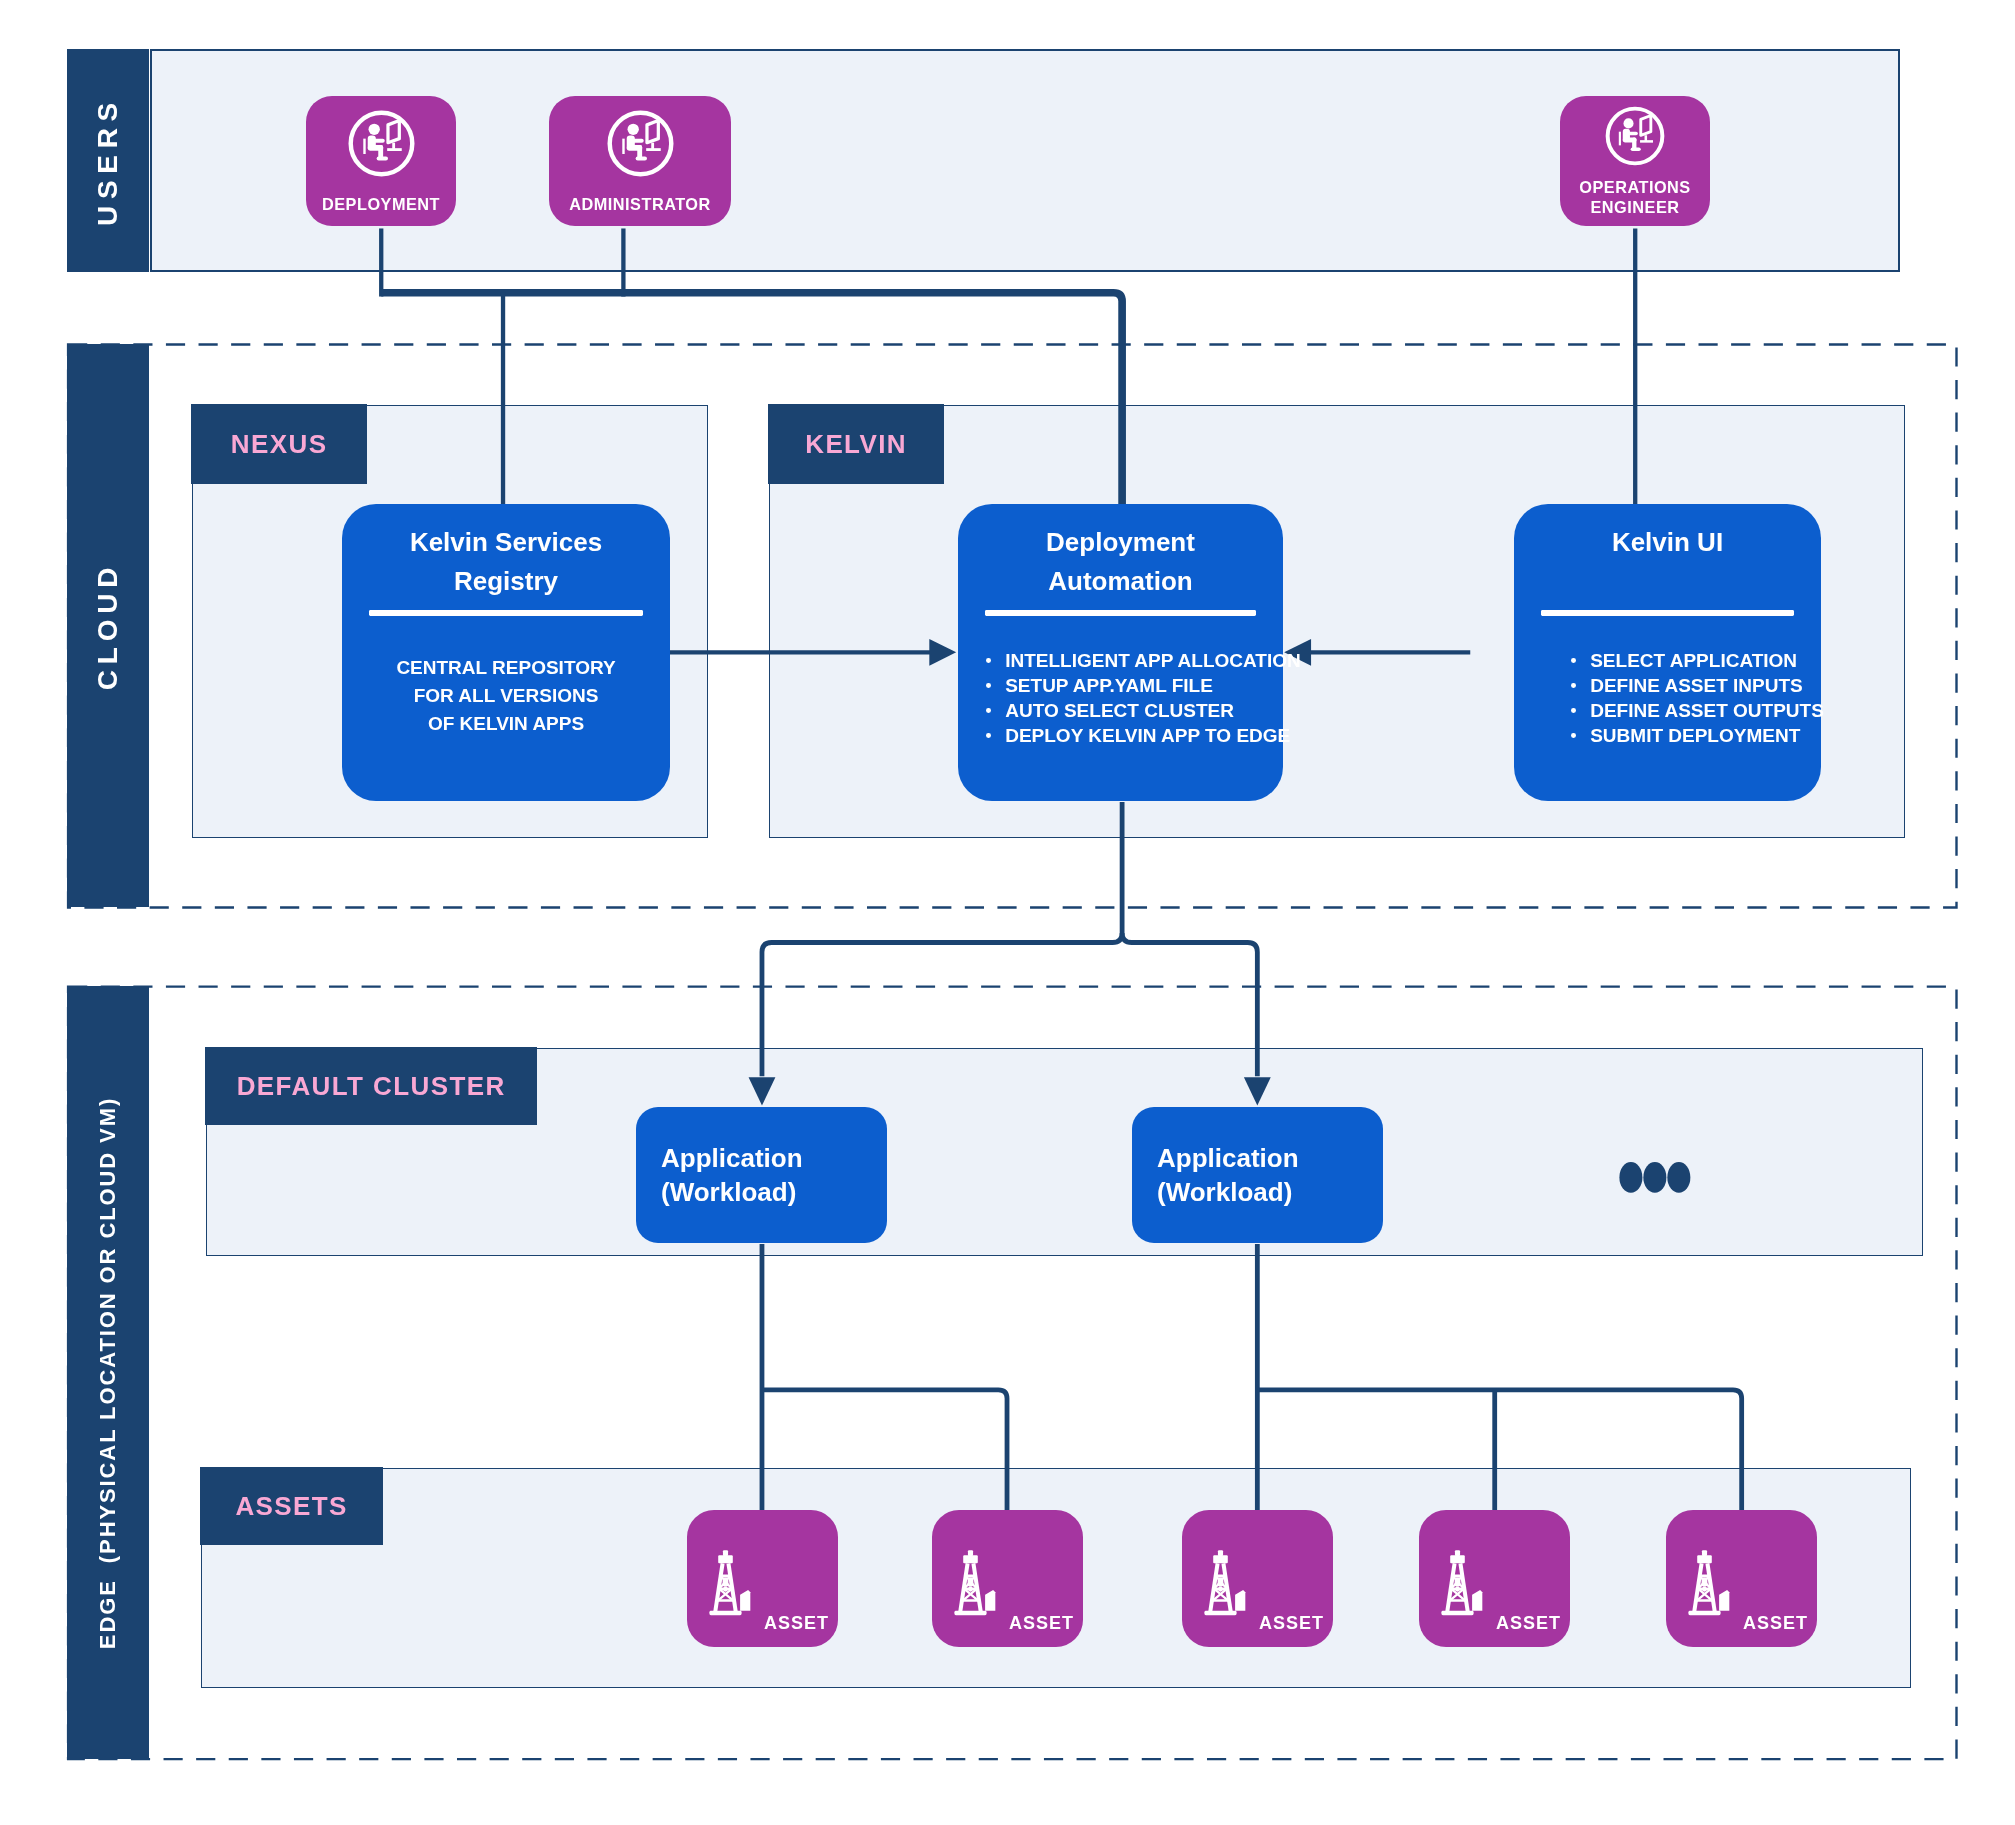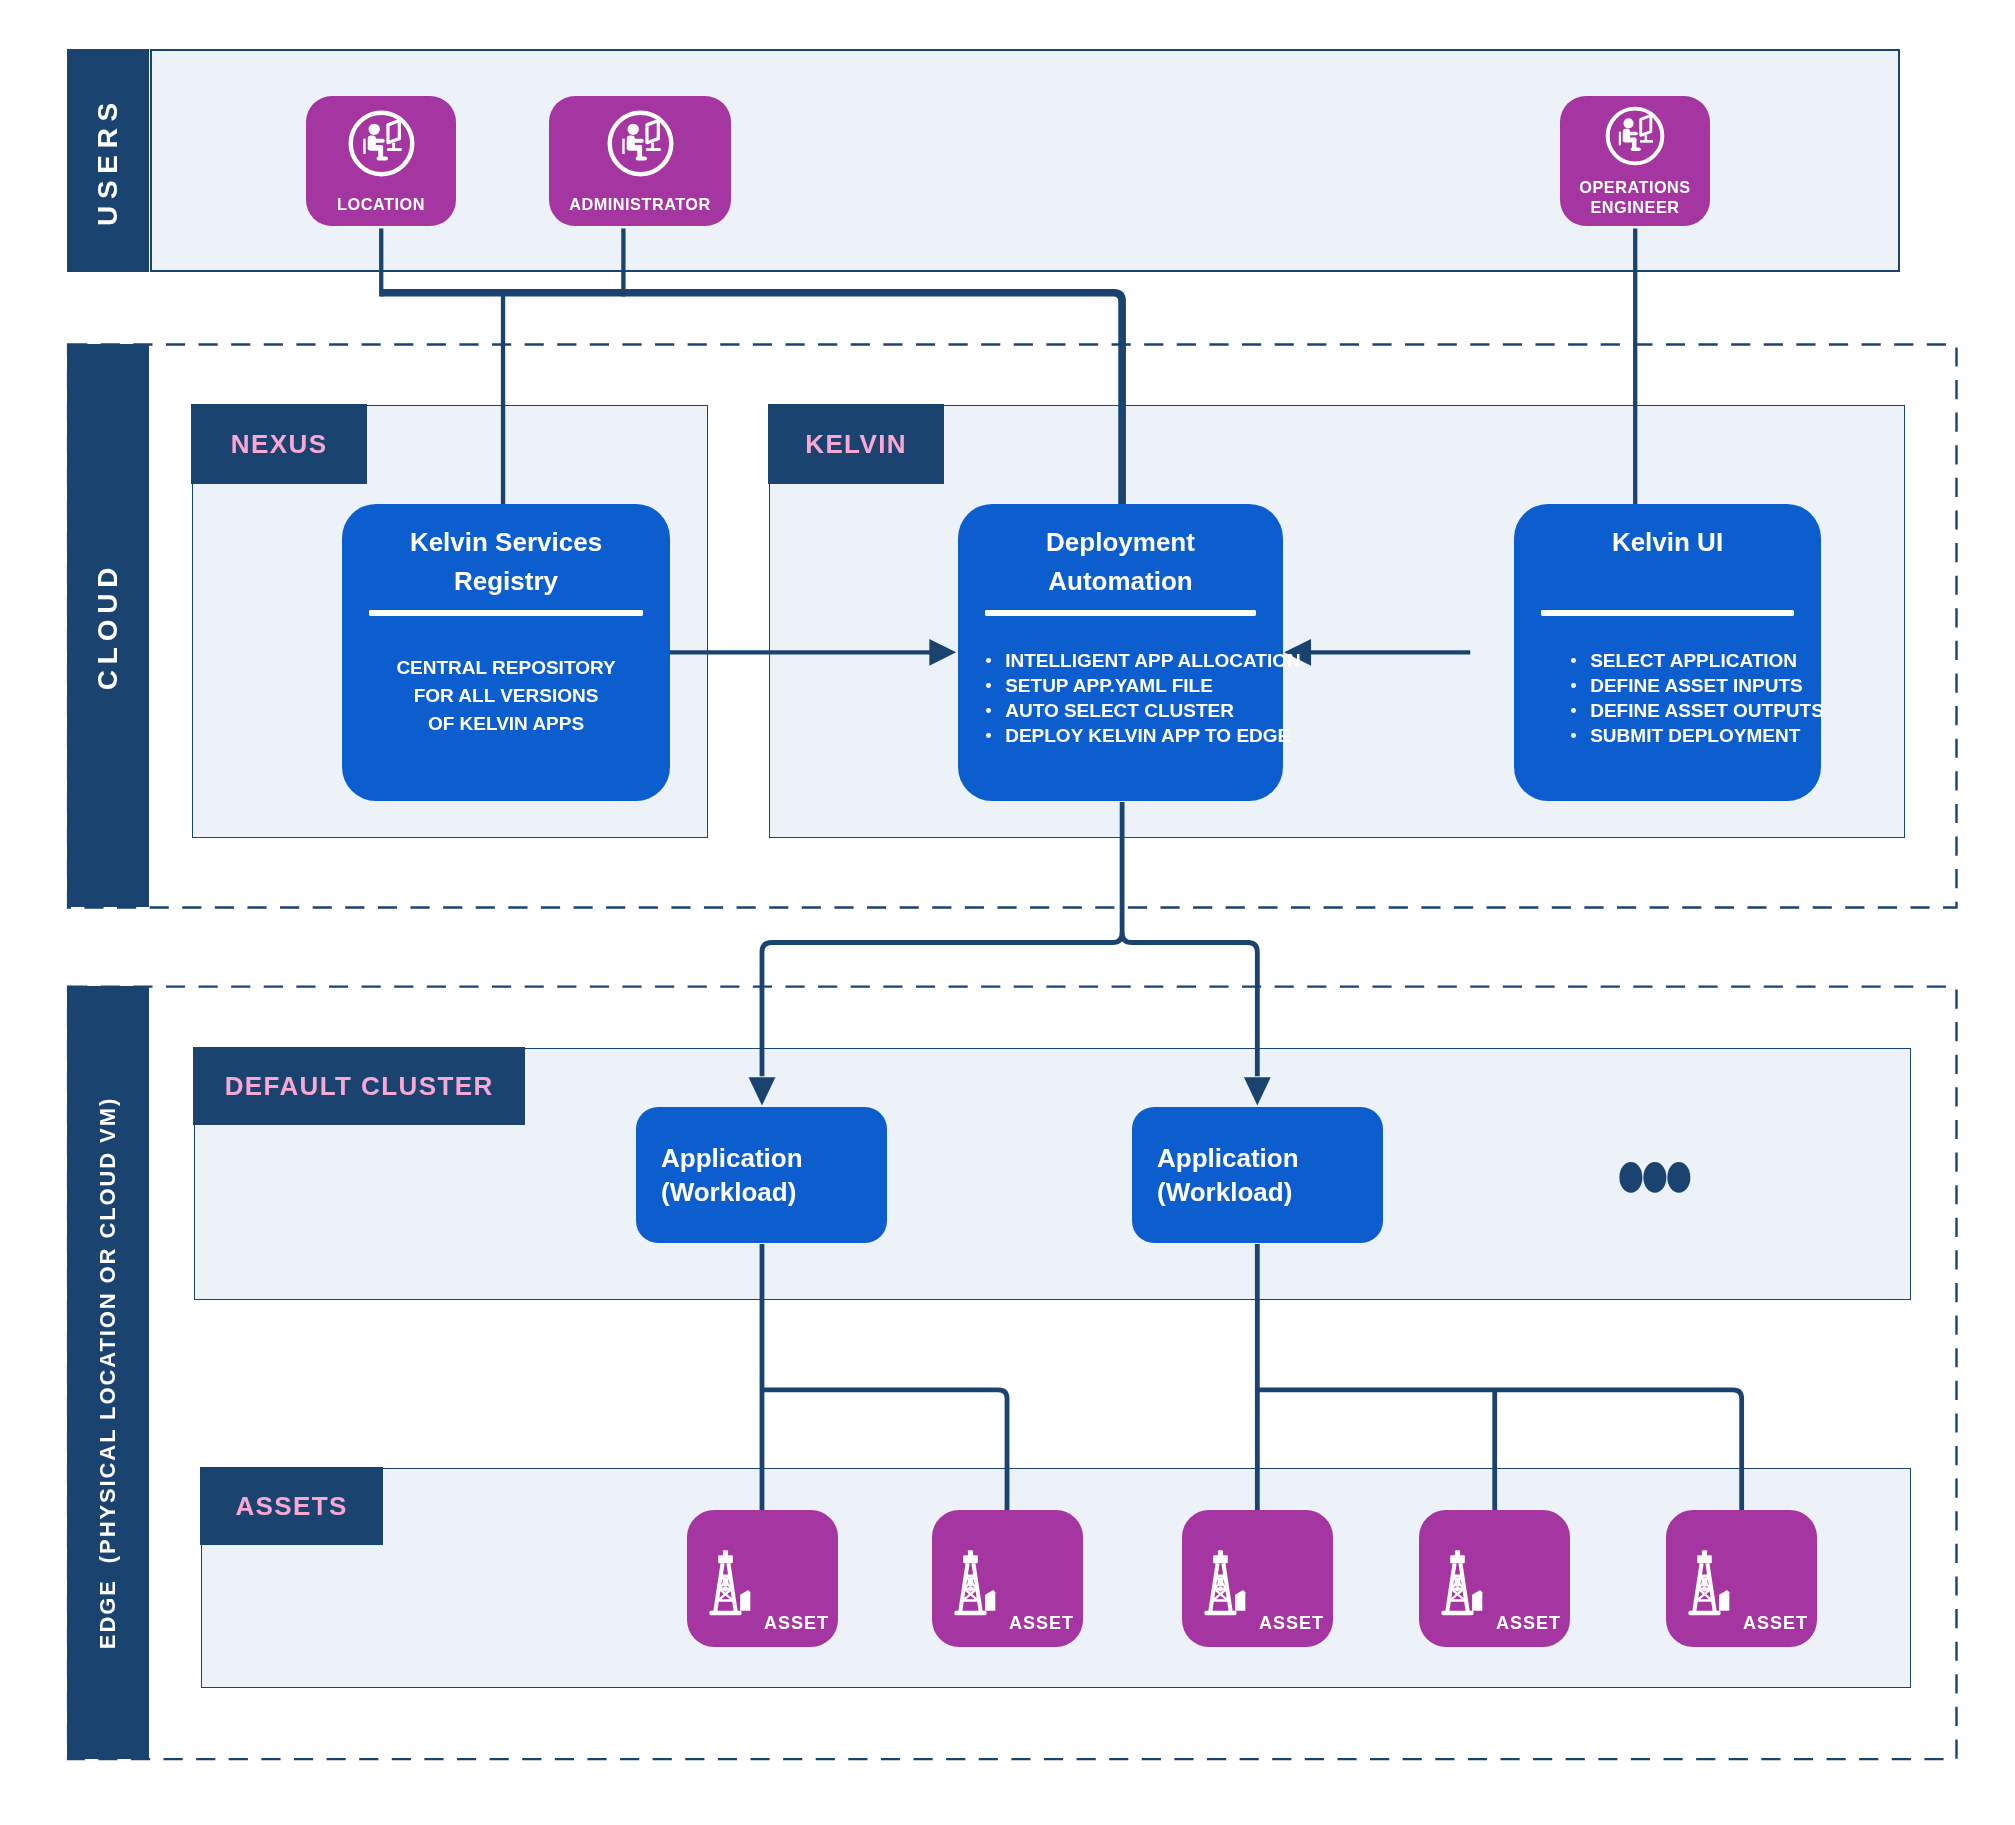--- a/index.html
+++ b/index.html
@@ -22,21 +22,21 @@
 
   
   #users-box{left:150px;top:49px;width:1750px;height:223px;background:#EDF2F9;border:2.4px solid #1B4370;box-sizing:border-box;}
   .panel{position:absolute;background:#EDF2F9;border:1.9px solid #1B4370;box-sizing:border-box;}
   .tab{position:absolute;left:-1.9px;top:-1.9px;background:#1B4370;color:#f9a8d4;display:flex;align-items:center;justify-content:center;
        font-weight:bold;font-size:26px;letter-spacing:1.4px;}
   #panel-nexus{left:192px;top:405px;width:516px;height:433px;}
   #panel-nexus .tab{width:176px;height:80px;}
   #panel-kelvin{left:769px;top:405px;width:1136px;height:433px;}
   #panel-kelvin .tab{width:176px;height:80px;}
-  #panel-cluster{left:194px;top:1048px;width:1717px;height:252px;}
+  #panel-cluster{left:206px;top:1048px;width:1717px;height:208px;}
   #panel-cluster .tab{width:332px;height:78px;}
   #panel-assets{left:201px;top:1468px;width:1710px;height:220px;}
   #panel-assets .tab{width:183px;height:78px;}
 
   
   .userbox{position:absolute;top:96px;height:130px;background:#A535A0;border-radius:26px;color:#fff;
            display:flex;flex-direction:column;align-items:center;}
   #user-developer{left:306px;width:150px;}
   #user-administrator{left:549px;width:182px;}
   #user-ops{left:1560px;width:150px;}
@@ -177,21 +177,21 @@
         <ellipse cx="3451" cy="2455" rx="24" ry="32"></ellipse>
         <ellipse cx="3501" cy="2455" rx="24" ry="32"></ellipse>
       </g>
     </g>
   </svg>
 
   <div class="userbox" id="user-developer">
     <svg class="person" viewBox="0 0 168 168" width="81" height="81">
         <use href="#person-icon"></use>
       </svg>
-    <div class="ulabel">LOCATION</div>
+    <div class="ulabel">DEPLOYMENT</div>
   </div>
   <div class="userbox" id="user-administrator">
     <svg class="person" viewBox="0 0 168 168" width="81" height="81">
         <use href="#person-icon"></use>
       </svg>
     <div class="ulabel">ADMINISTRATOR</div>
   </div>
   <div class="userbox" id="user-ops">
     <svg class="person" viewBox="0 0 150 150" width="72" height="72">
         <use href="#person-icon"></use>

